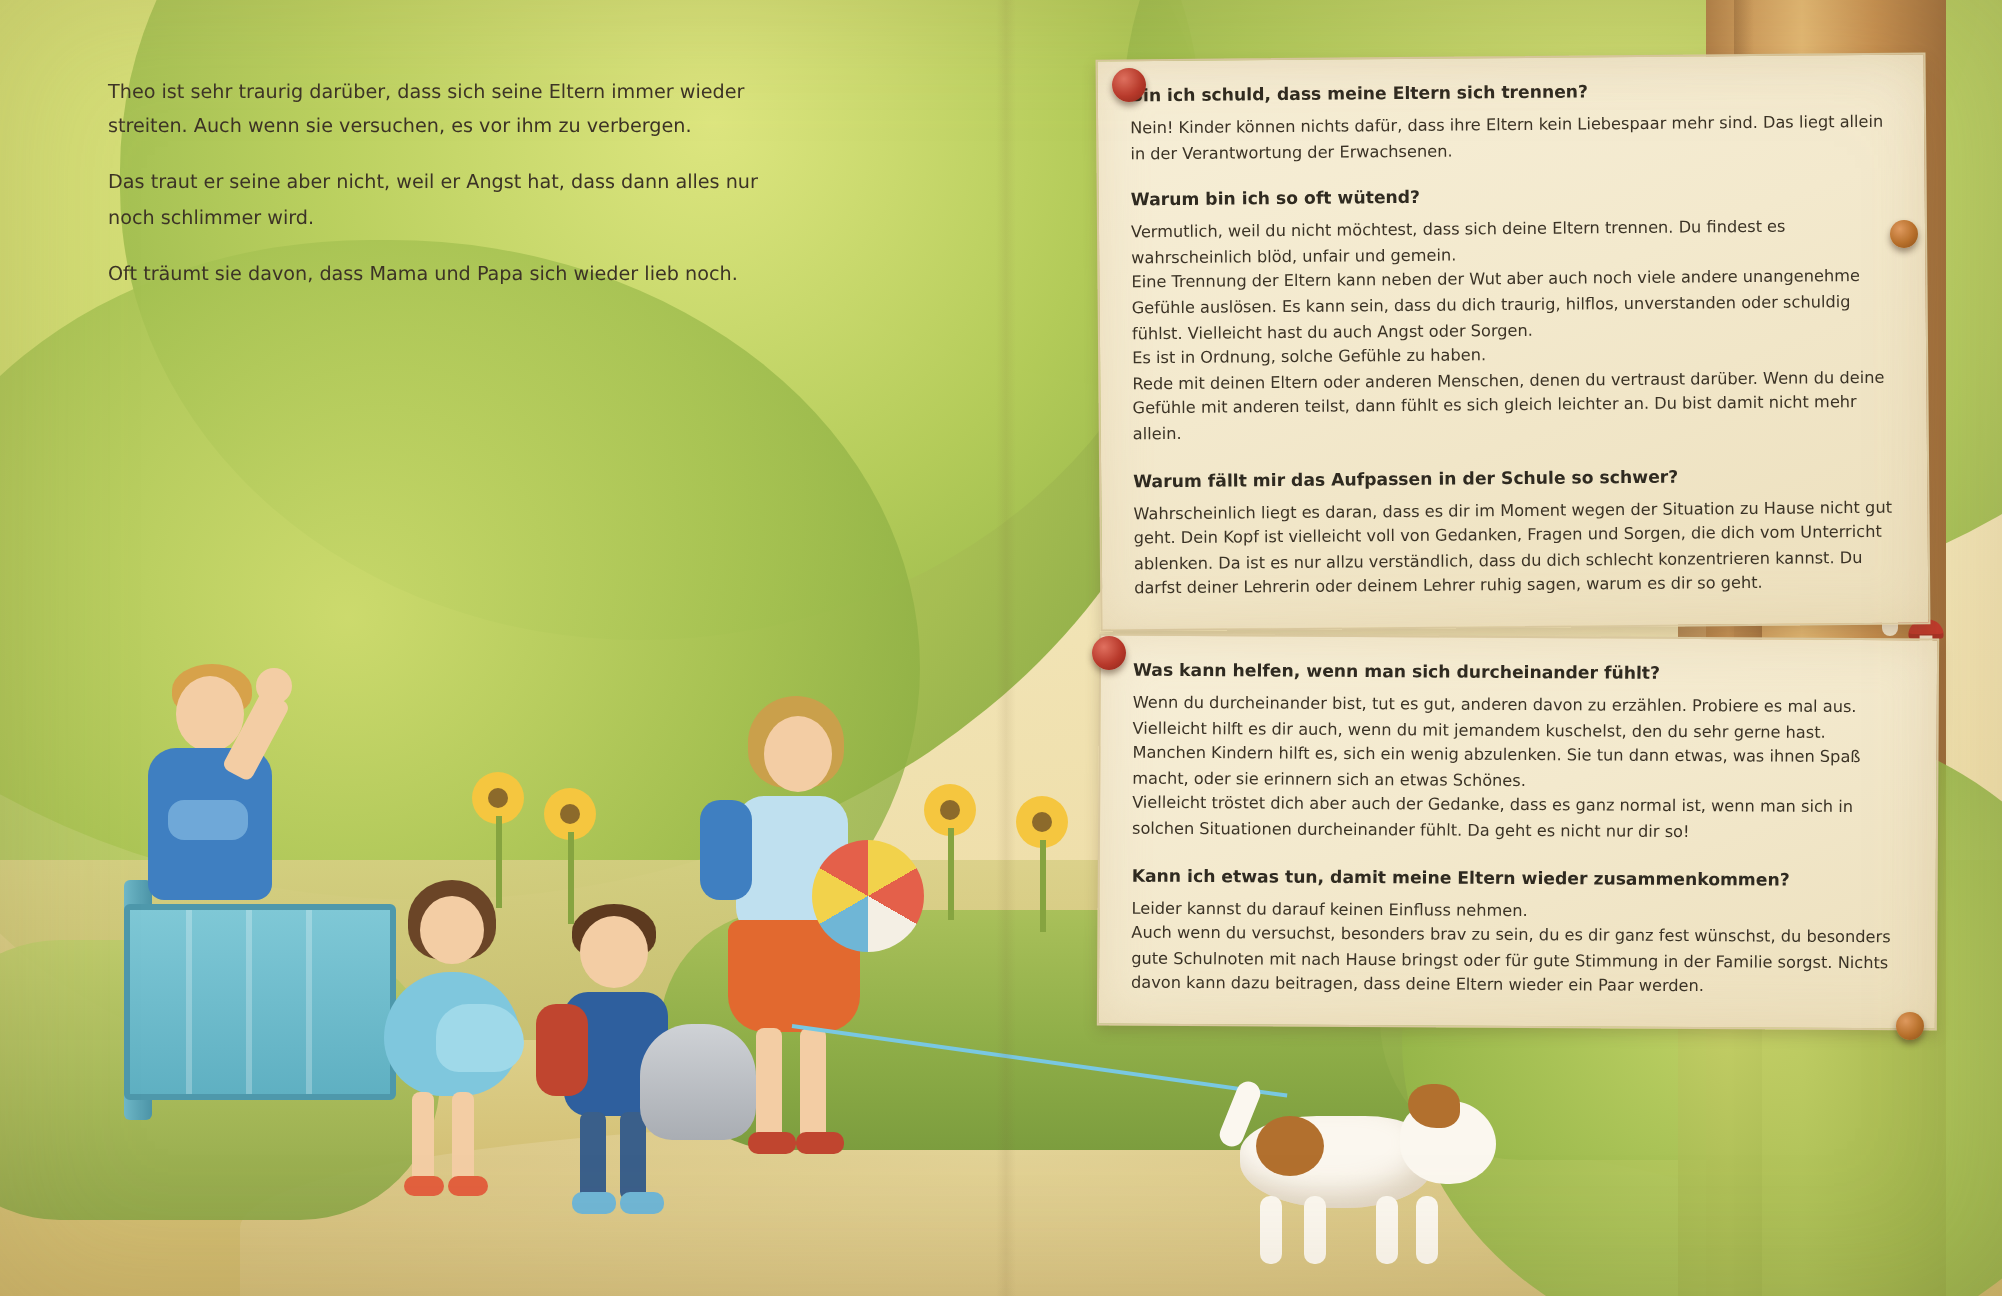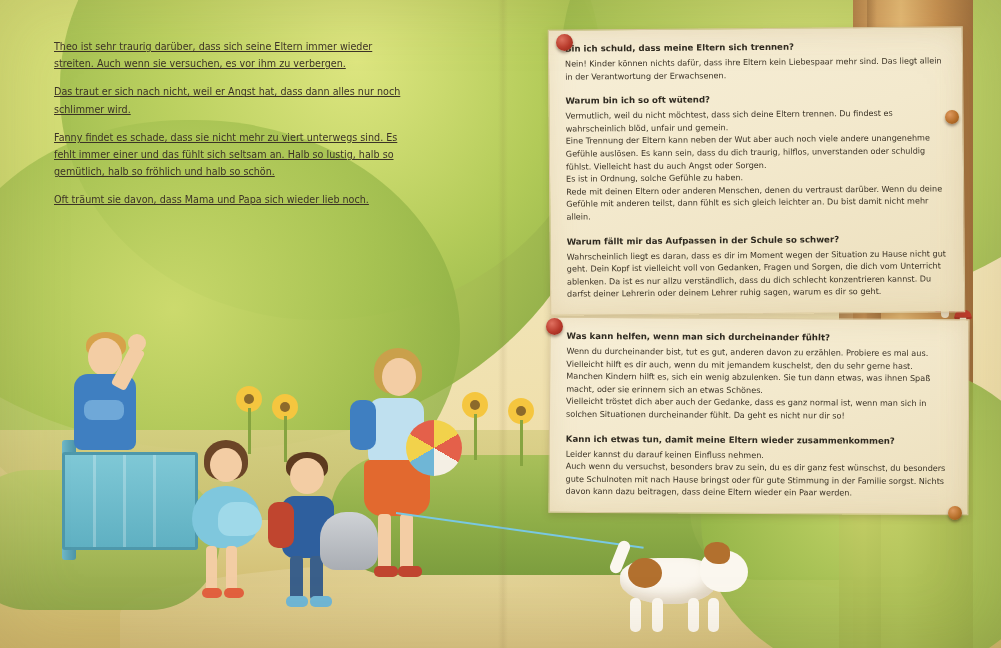--- a/index.html
+++ b/index.html
@@ -303,21 +303,21 @@
   .left-text {
     position: absolute;
     left: 54px;
     top: 38px;
     width: 348px;
     color: #3c3326;
     font-size: 9.6px;
     line-height: 17.2px;
     font-family: "DejaVu Sans", sans-serif;
   }
-  .left-text p { margin: 0 0 11px 0; text-decoration: underline; }
+  .left-text p { margin: 0 0 11px 0; }
   .left-text p:last-child { margin-bottom: 0; }
 
   .note {
     position: absolute;
     background: linear-gradient(160deg, #f7efd8 0%, #f3e9cd 45%, #ecdfbc 100%);
     border: 1px solid #d9c89f;
     box-shadow: 0 3px 7px rgba(90,70,40,0.22), inset 0 0 24px rgba(218,196,150,0.4);
     color: #3b3326;
     padding: 12px 16px 14px 16px;
     box-sizing: border-box;
@@ -500,22 +500,21 @@
     <div class="cap"></div>
       <div class="stalk"></div>
   </div>
   <div class="mushroom" style="left:952px; top:308px; transform:scale(0.8);">
     <div class="cap"></div>
       <div class="stalk"></div>
   </div>
 
   <div class="left-text">
     <p>Theo ist sehr traurig darüber, dass sich seine Eltern immer wieder streiten. Auch wenn sie versuchen, es vor ihm zu verbergen.</p>
-    <p>Das traut er sich nach nicht, weil er Angst hat, dass dann alles nur noch schlimmer wird.</p>
-    <p>Fanny findet es schade, dass sie nicht mehr zu viert unterwegs sind. Es fehlt immer einer und das fühlt sich seltsam an. Halb so lustig, halb so gemütlich, halb so fröhlich und halb so schön.</p>
+    <p>Das traut er seine aber nicht, weil er Angst hat, dass dann alles nur noch schlimmer wird.</p>
     <p>Oft träumt sie davon, dass Mama und Papa sich wieder lieb noch.</p>
   </div>
 
   <div class="note note-1">
     <div class="blk">
       <h3>Bin ich schuld, dass meine Eltern sich trennen?</h3>
       <p>Nein! Kinder können nichts dafür, dass ihre Eltern kein Liebespaar mehr sind. Das liegt allein in der Verantwortung der Erwachsenen.</p>
     </div>
     <div class="blk">
       <h3>Warum bin ich so oft wütend?</h3>

